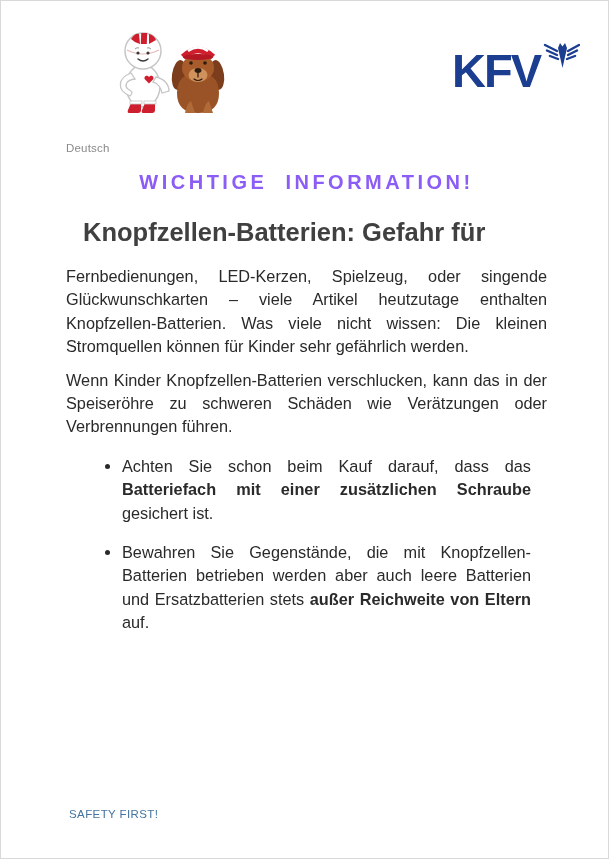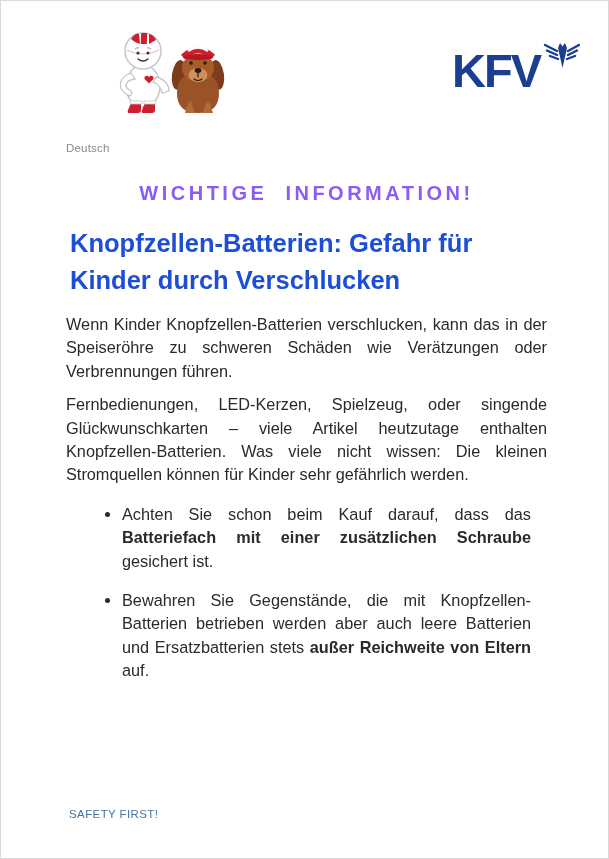--- a/index.html
+++ b/index.html
@@ -15,30 +15,30 @@
   }
   
   .mascot{position:absolute;left:110px;top:26px;width:130px;height:92px;}
   .logo{position:absolute;left:453px;top:40px;width:126px;height:52px;}
   
   .content{
     position:absolute;left:65px;top:141px;width:481px;
     color:#2a2a2a;
   }
   .lang-label{
-    font-size:11.5px;color:#8a8a8a;margin:0 0 28px 0;letter-spacing:.2px;
+    font-size:11.5px;color:#8a8a8a;margin:0 0 17px 0;letter-spacing:.2px;
   }
   .alert-heading{
     font-size:20px;font-weight:bold;color:#8b5cf6;
     letter-spacing:3.5px;word-spacing:9px;
     text-align:center;margin:0 0 20px 0;white-space:nowrap;
   }
   .doc-title{
-    font-size:25.5px;line-height:37px;font-weight:bold;color:#1d4ed8;
-    margin:0 0 14px 4px;
+    font-size:25.5px;line-height:37px;font-weight:bold;color:#404040;
+    margin:0 0 14px 17px;
   }
   .body-text{
     font-size:16.3px;line-height:23.4px;text-align:justify;
     margin:0 0 10px 0;
   }
   .body-text strong{font-weight:bold;}
   ul.bullet-list{
     margin:0 0 10px 0;padding:0 0 0 40px;list-style:disc;
   }
   ul.bullet-list li{
@@ -118,25 +118,25 @@
       </g>
     </svg>
   </div>
 
   <div class="content">
 
     <p class="lang-label">Deutsch</p>
 
     <p class="alert-heading">WICHTIGE INFORMATION!</p>
 
-    <h1 class="doc-title"><span>Knopfzellen-Batterien: Gefahr für</span><br><span>Kinder durch Verschlucken</span></h1>
+    <h1 class="doc-title"><span>Knopfzellen-Batterien: Gefahr für</span><br></h1>
+
+    <p class="body-text"><span>Fernbedienungen, LED-Kerzen, Spielzeug, oder singende Glückwunschkarten – viele Artikel heutzutage enthalten Knopfzellen-Batterien. Was viele nicht wissen: Die kleinen Stromquellen können für Kinder sehr gefährlich werden.</span></p>
 
     <p class="body-text"><span>Wenn Kinder Knopfzellen-Batterien verschlucken, kann das in der Speiseröhre zu schweren Schäden wie Verätzungen oder Verbrennungen führen.</span></p>
-
-    <p class="body-text"><span>Fernbedienungen, LED-Kerzen, Spielzeug, oder singende Glückwunschkarten – viele Artikel heutzutage enthalten Knopfzellen-Batterien. Was viele nicht wissen: Die kleinen Stromquellen können für Kinder sehr gefährlich werden.</span></p>
 
     <ul class="bullet-list">
       <li><span>Achten Sie schon beim Kauf darauf, dass das </span><strong>Batteriefach mit einer zusätzlichen Schraube</strong><span> gesichert ist.</span></li>
       <li><span>Bewahren Sie Gegenstände, die mit Knopfzellen-Batterien betrieben werden aber auch leere Batterien und Ersatzbatterien stets </span><strong>außer Reichweite von Eltern</strong><span> auf.</span></li>
     </ul>
 
 
   </div>
 
   <div class="footer-note">SAFETY FIRST!</div>

